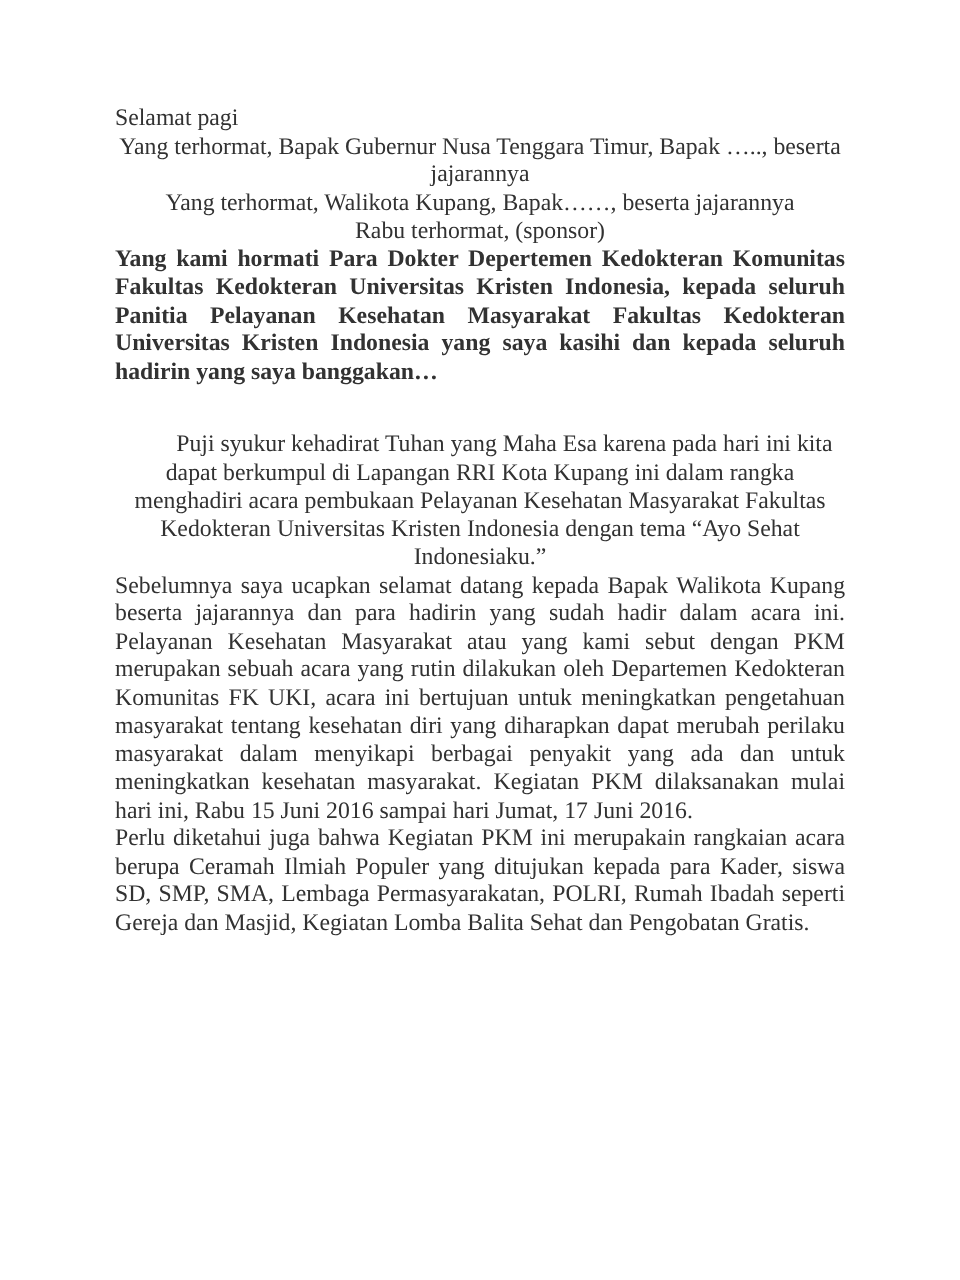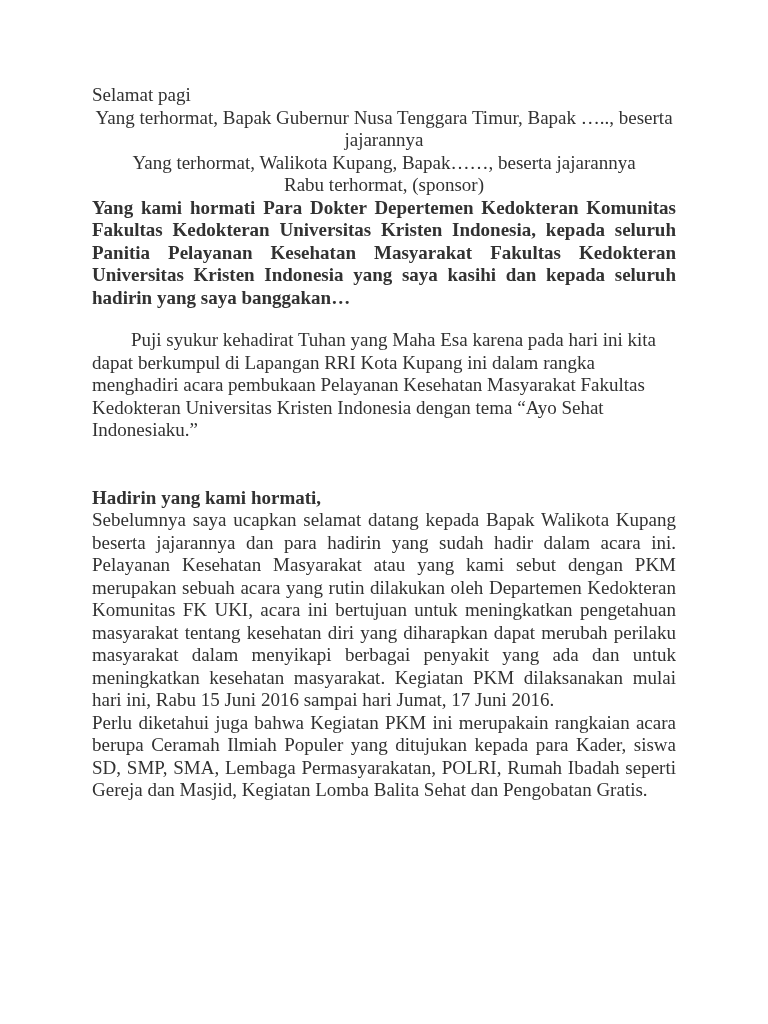--- a/index.html
+++ b/index.html
@@ -21,23 +21,23 @@
     font-weight: normal;
   }
   .salutation-line {
     text-align: center;
   }
   .honor-paragraph {
     text-align: justify;
     font-weight: bold;
   }
   .opening-paragraph {
-    margin-top: 20px;
+    margin-top: 36px;
     text-indent: 39px;
-    text-align: left;
+    text-align: center;
   }
   .hadirin-heading {
     font-weight: bold;
     margin-top: 45px;
   }
   .body-paragraph {
     text-align: justify;
   }
 </style>
 </head>
@@ -52,19 +52,18 @@
   <p class="salutation-line">Yang terhormat, Walikota Kupang, Bapak……, beserta jajarannya</p>
 
 
 
   <p class="salutation-line">Rabu terhormat, (sponsor)</p>
 
   <p class="honor-paragraph">Yang kami hormati Para Dokter Depertemen Kedokteran Komunitas Fakultas Kedokteran Universitas Kristen Indonesia, kepada seluruh Panitia Pelayanan Kesehatan Masyarakat Fakultas Kedokteran Universitas Kristen Indonesia yang saya kasihi dan kepada seluruh hadirin yang saya banggakan…</p>
 
   <p class="opening-paragraph">Puji syukur kehadirat Tuhan yang Maha Esa karena pada hari ini kita dapat berkumpul di Lapangan RRI Kota Kupang ini dalam rangka menghadiri acara pembukaan Pelayanan Kesehatan Masyarakat Fakultas Kedokteran Universitas Kristen Indonesia dengan tema “Ayo Sehat Indonesiaku.”</p>
 
-  <p class="hadirin-heading">Hadirin yang kami hormati,</p>
 
   <p class="body-paragraph">Sebelumnya saya ucapkan selamat datang kepada Bapak Walikota Kupang beserta jajarannya dan para hadirin yang sudah hadir dalam acara ini. Pelayanan Kesehatan Masyarakat atau yang kami sebut dengan PKM merupakan sebuah acara yang rutin dilakukan oleh Departemen Kedokteran Komunitas FK UKI, acara ini bertujuan untuk meningkatkan pengetahuan masyarakat tentang kesehatan diri yang diharapkan dapat merubah perilaku masyarakat dalam menyikapi berbagai penyakit yang ada dan untuk meningkatkan kesehatan masyarakat. Kegiatan PKM dilaksanakan mulai hari ini, Rabu 15 Juni 2016 sampai hari Jumat, 17 Juni 2016.</p>
 
   <p class="body-paragraph">Perlu diketahui juga bahwa Kegiatan PKM ini merupakain rangkaian acara berupa Ceramah Ilmiah Populer yang ditujukan kepada para Kader, siswa SD, SMP, SMA, Lembaga Permasyarakatan, POLRI, Rumah Ibadah seperti Gereja dan Masjid, Kegiatan Lomba Balita Sehat dan Pengobatan Gratis.</p>
 
 </div>
 
 </body></html>

